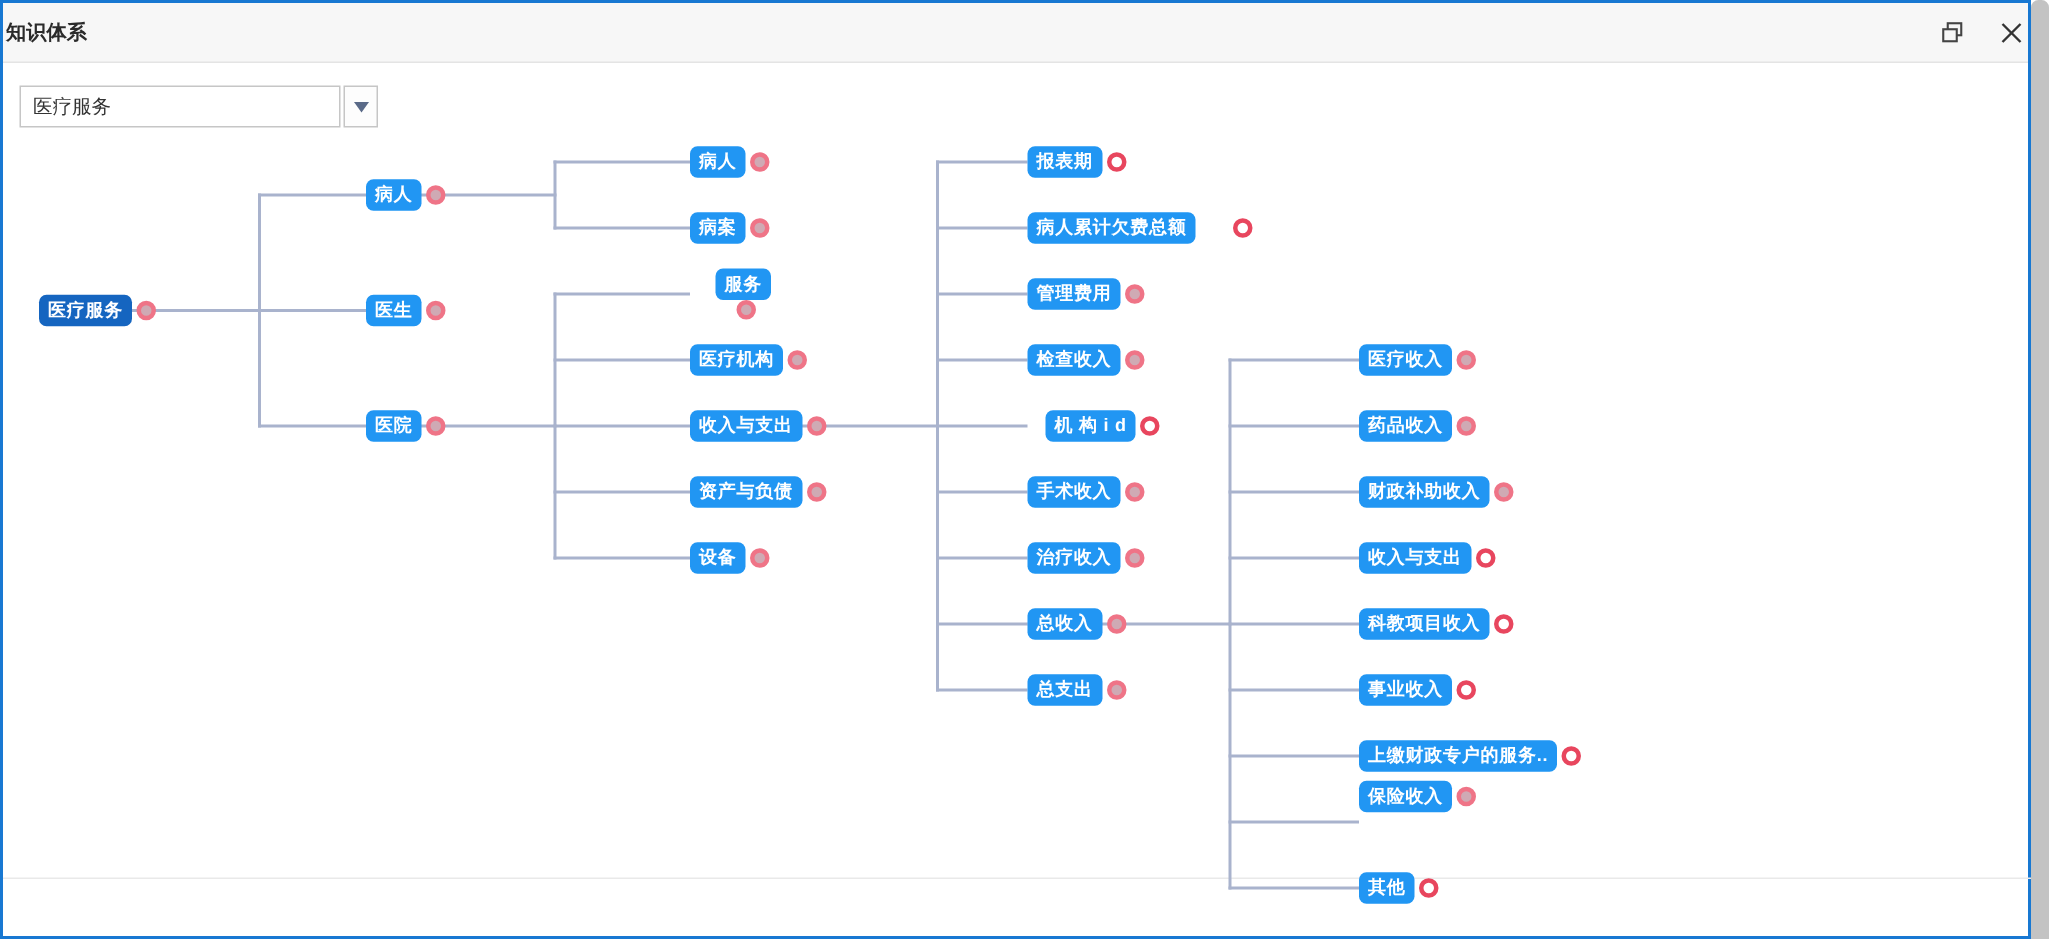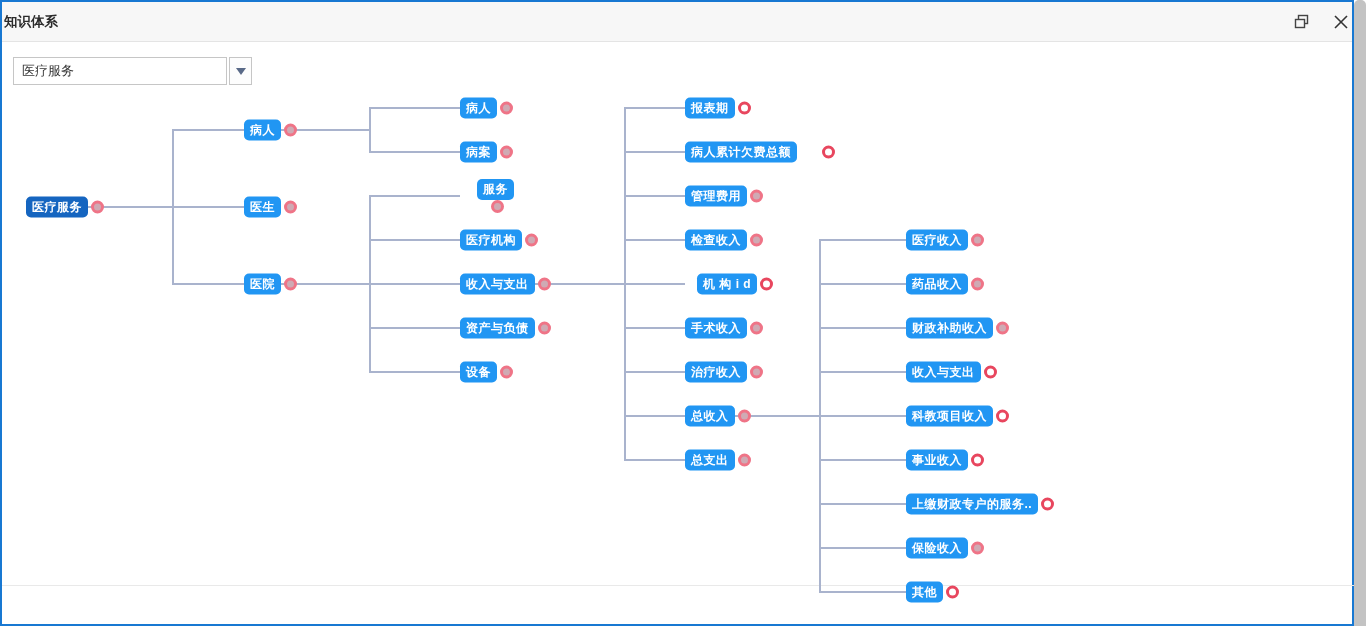--- a/index.html
+++ b/index.html
@@ -181,21 +181,21 @@
           <span class="dot hollow"></span>
         </div>
         <div class="node" style="left: 904px; top: 458px;">
           <span class="node-box">事业收入</span>
           <span class="dot hollow"></span>
         </div>
         <div class="node" style="left: 904px; top: 502px;">
           <span class="node-box">上缴财政专户的服务..</span>
           <span class="dot hollow"></span>
         </div>
-        <div class="node" style="left: 904px; top: 546px;">
+        <div class="node" style="left: 904px; top: 529px;">
           <span class="node-box">保险收入</span>
           <span class="dot filled"></span>
         </div>
         <div class="node" style="left: 904px; top: 590px;">
           <span class="node-box">其他</span>
           <span class="dot hollow"></span>
         </div>
       </div>
 
     <div class="titlebar">

